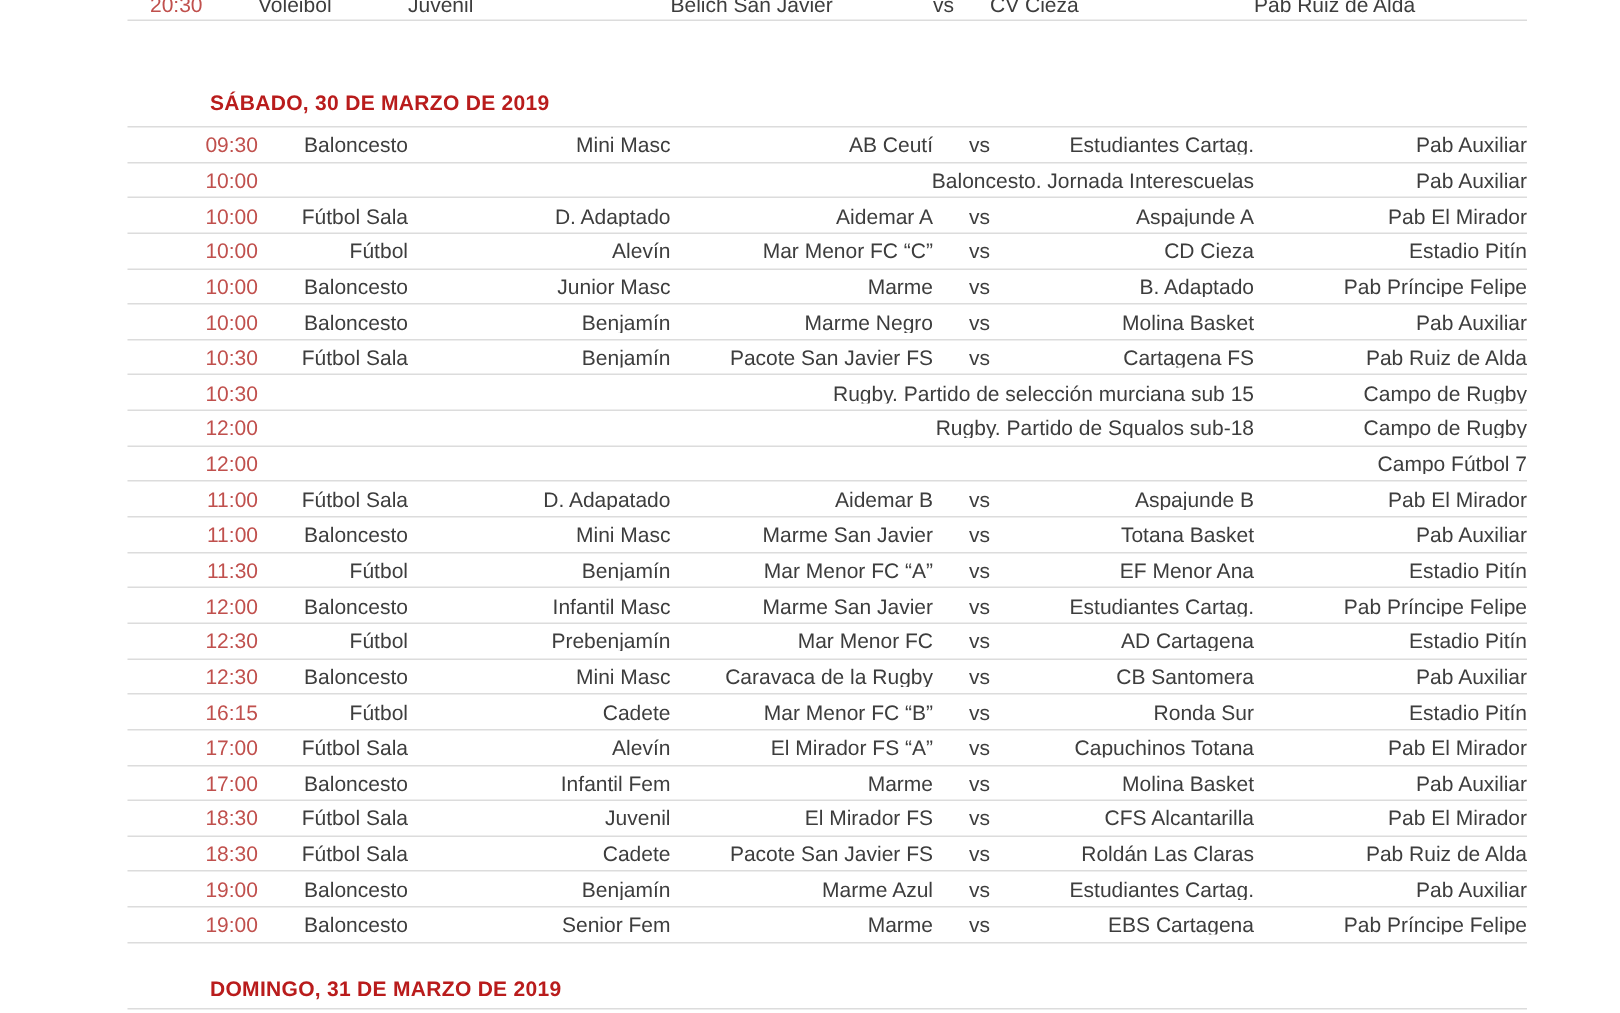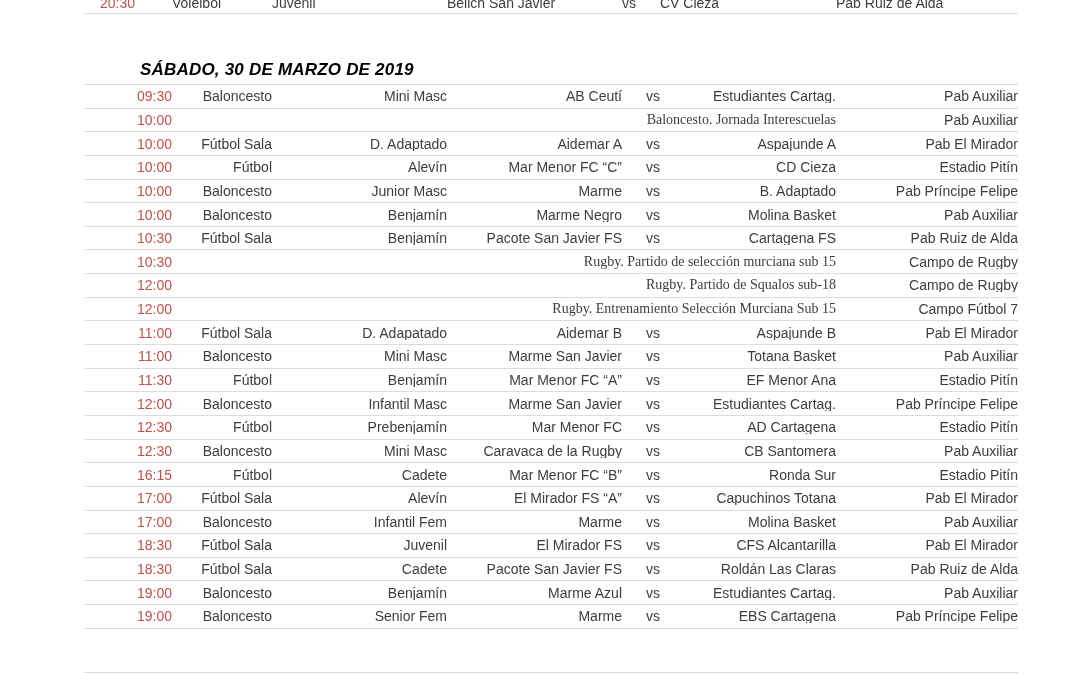--- a/index.html
+++ b/index.html
@@ -19,21 +19,21 @@
     height:23.65px;
     box-sizing:border-box;
     border-bottom:1px solid #dcdcdc;
   }
   .cell{
     white-space:nowrap;
     overflow:hidden;
     line-height:1;
   }
   .c-time{padding-left:15px;color:#c0504d;}
-  .c-desc{grid-column:2 / span 5;font-family:Liberation Serif, serif;}
+  .c-desc{grid-column:2 / span 5;}
   .c-venue{grid-column:7;}
   .table-block{
     position:absolute;
     left:85px;top:84px;width:933px;
     border-top:1px solid #dcdcdc;
     text-align:right;
   }
   .top-partial-row{
     position:absolute;
     left:85px;top:-9px;width:933px;
@@ -46,26 +46,25 @@
   }
   .bottom-divider{
     position:absolute;
     left:85px;top:672px;width:933px;height:1px;
     background:#dcdcdc;
   }
   .day-heading{
     position:absolute;
     left:140px;
     margin:0;
-    font-size:17px;
+    font-size:14px;
     font-weight:bold;
-    color:#000000;
+    color:#b91c1c;
     letter-spacing:0.2px;
     white-space:nowrap;
-    font-style:italic;
   }
   #saturday-heading{top:60px;}
   #sunday-heading{top:651px;}
 </style>
 </head>
 <body>
 
 <div class="page">
 
   <div class="row top-partial-row">
@@ -146,21 +145,20 @@
         <div class="cell c-desc">Rugby. Partido de selección murciana sub 15</div>
         <div class="cell c-venue">Campo de Rugby</div>
       </div>
       <div class="row">
         <div class="cell c-time">12:00</div>
         <div class="cell c-desc">Rugby. Partido de Squalos sub-18</div>
         <div class="cell c-venue">Campo de Rugby</div>
       </div>
       <div class="row">
         <div class="cell c-time">12:00</div>
-        <div class="cell c-desc">Rugby. Entrenamiento Selección Murciana Sub 15</div>
         <div class="cell c-venue">Campo Fútbol 7</div>
       </div>
       <div class="row">
         <div class="cell c-time">11:00</div>
         <div class="cell c-sport">Fútbol Sala</div>
         <div class="cell c-cat">D. Adapatado</div>
         <div class="cell c-team1">Aidemar B</div>
         <div class="cell c-vs">vs</div>
         <div class="cell c-team2">Aspajunde B</div>
         <div class="cell c-venue">Pab El Mirador</div>
@@ -268,15 +266,16 @@
         <div class="cell c-time">19:00</div>
         <div class="cell c-sport">Baloncesto</div>
         <div class="cell c-cat">Senior Fem</div>
         <div class="cell c-team1">Marme</div>
         <div class="cell c-vs">vs</div>
         <div class="cell c-team2">EBS Cartagena</div>
         <div class="cell c-venue">Pab Príncipe Felipe</div>
       </div>
     </div>
 
+  <h2 class="day-heading" id="sunday-heading">DOMINGO, 31 DE MARZO DE 2019</h2>
   <div class="bottom-divider"></div>
 
 </div>
 
 </body></html>

